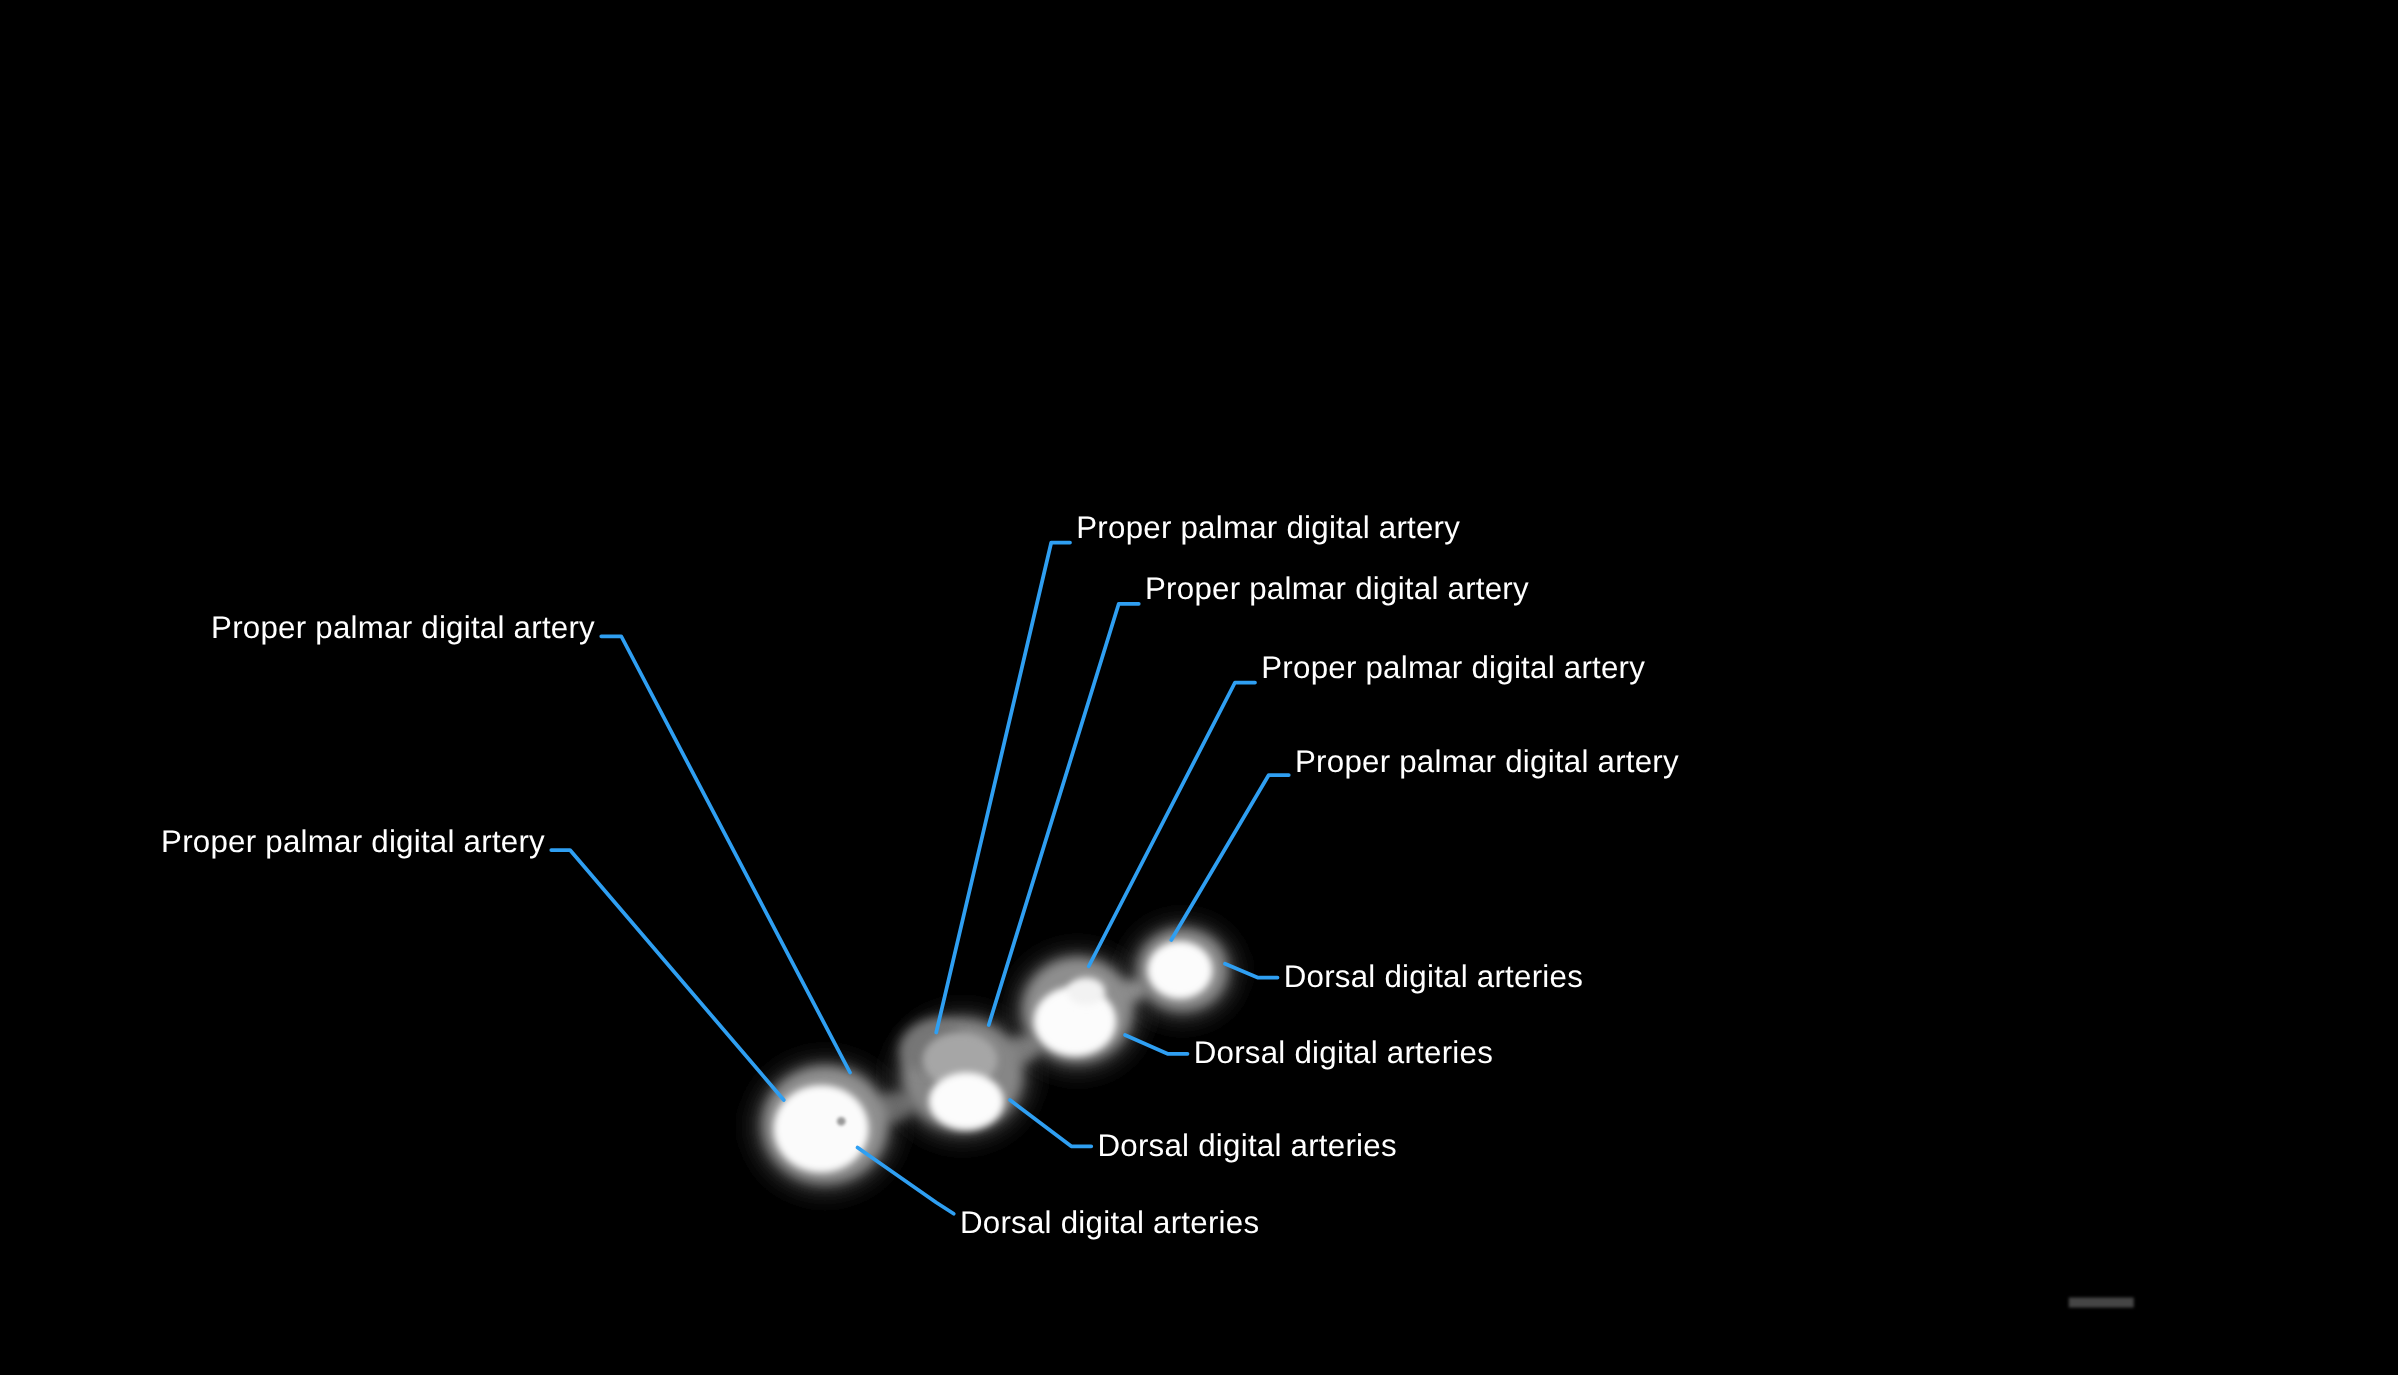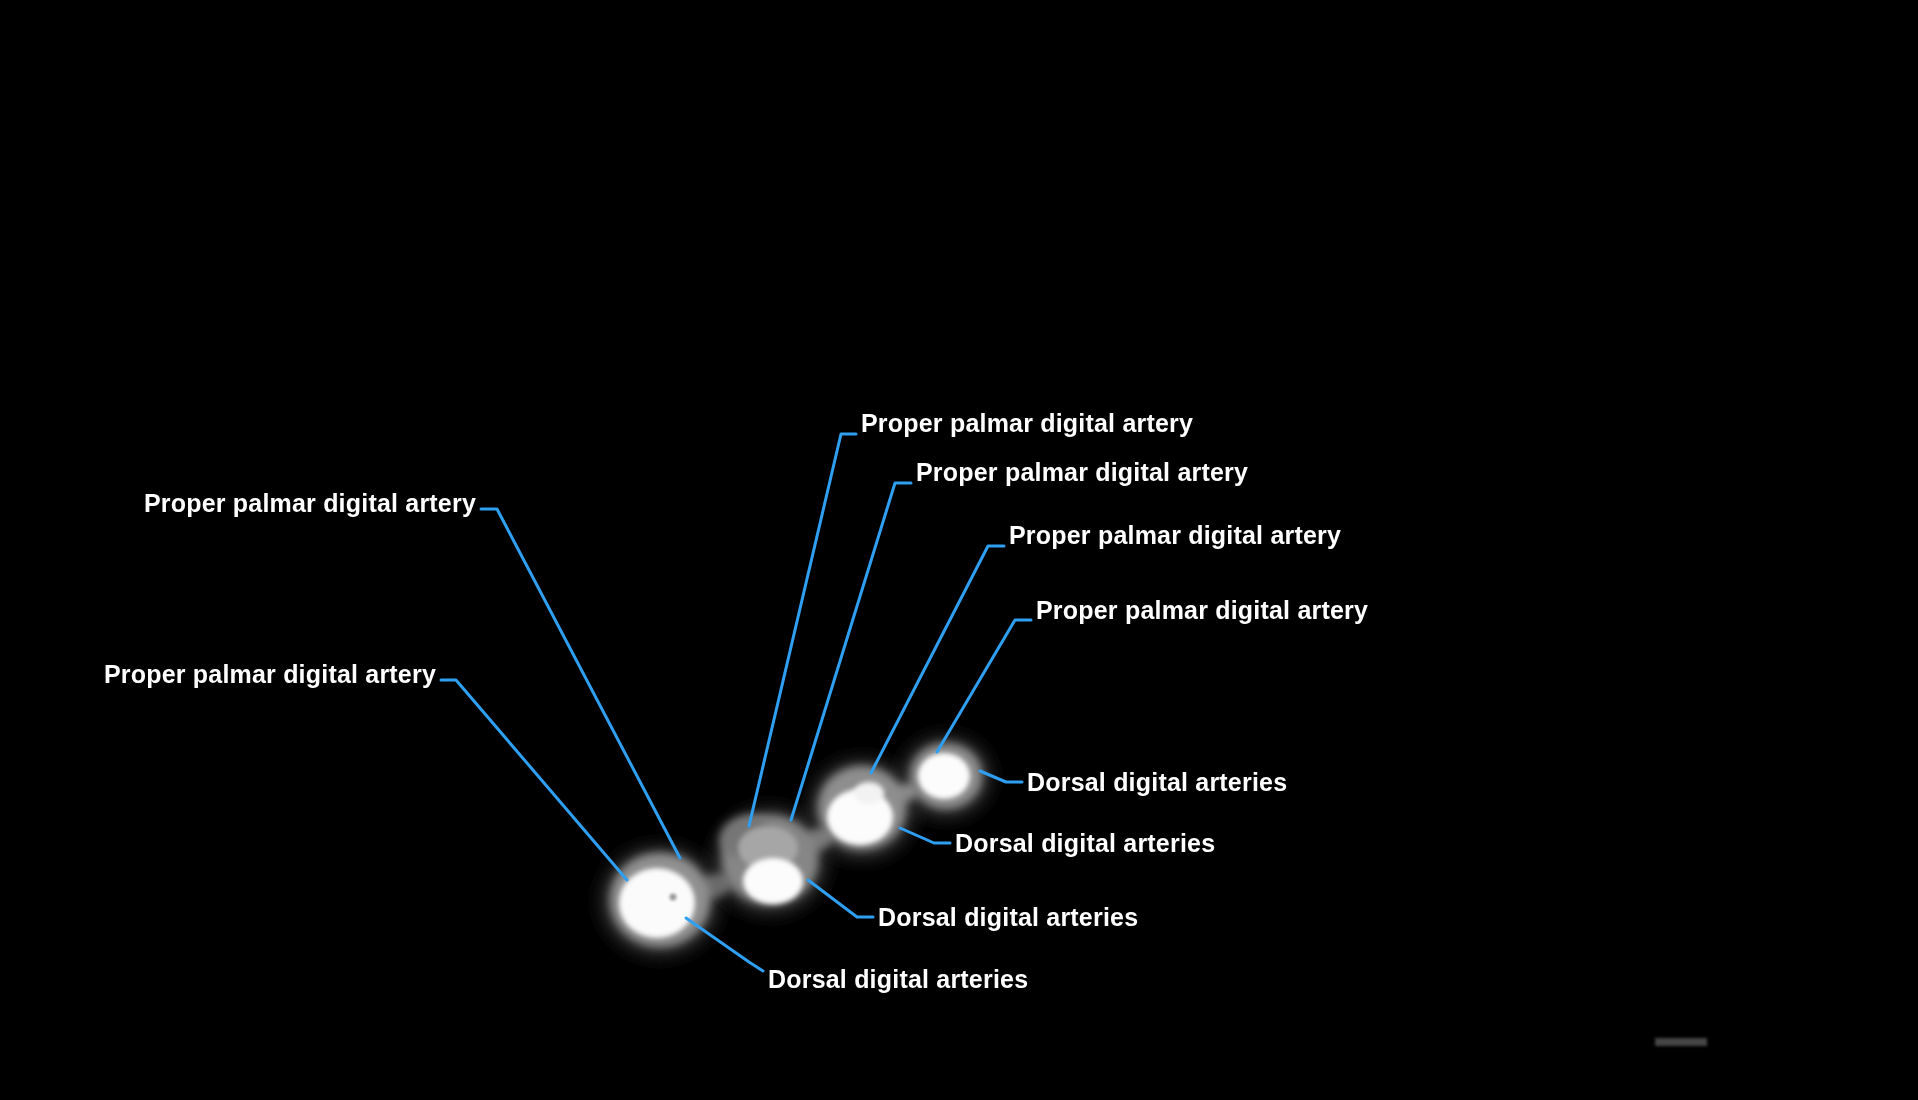--- a/index.html
+++ b/index.html
@@ -26,21 +26,21 @@
     left: 0;
     width: 100%;
     height: 100%;
     pointer-events: none;
   }
   .annot-label {
     position: absolute;
     transform: translateY(-50%);
     color: #ffffff;
     font-size: 25px;
-    font-weight: 700;
+    font-weight: 400;
     letter-spacing: 0.2px;
     white-space: nowrap;
   }
 </style>
 </head>
 <body>
 
 <div class="stage">
 
   <svg id="scene" width="1918" height="1100" viewBox="0 0 1918 1100">

